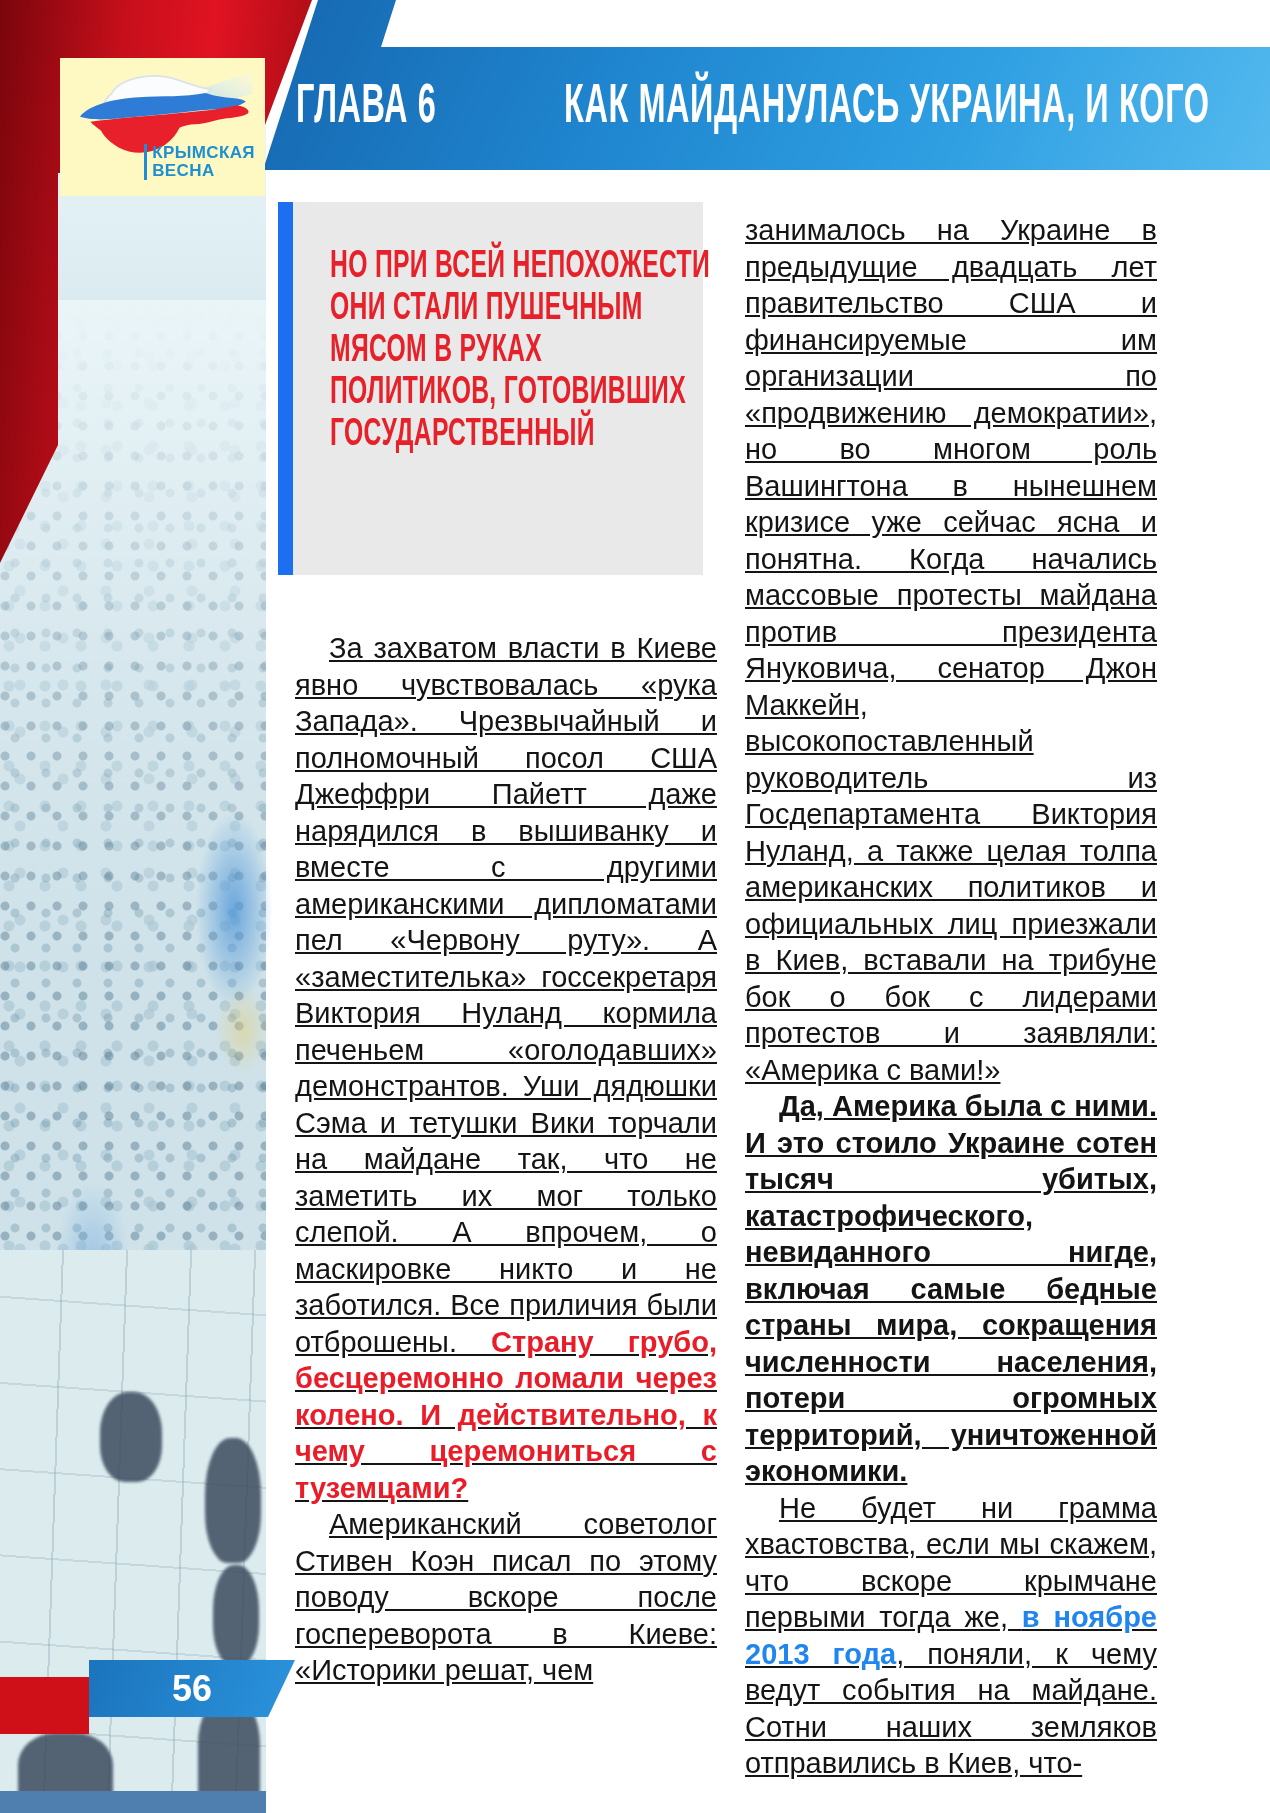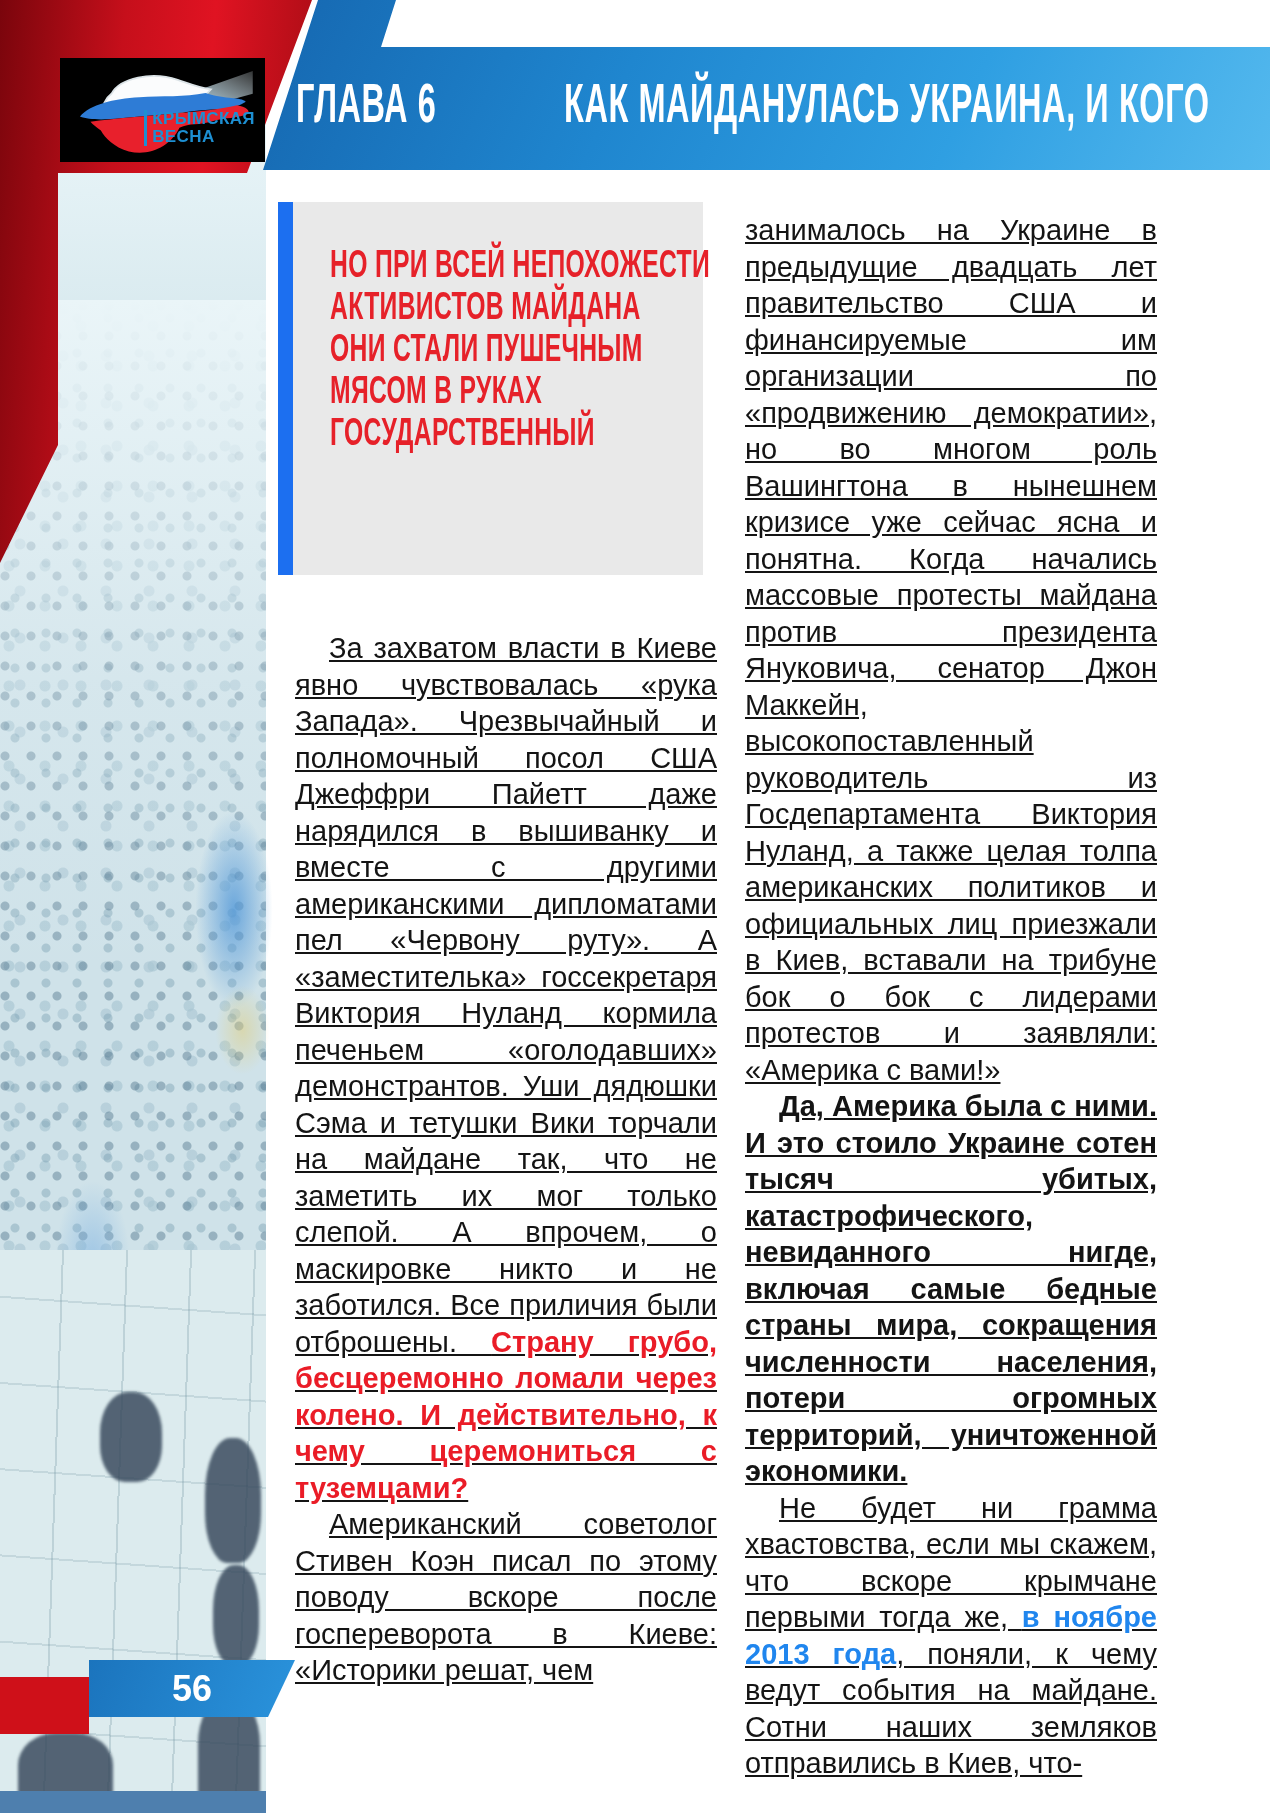--- a/index.html
+++ b/index.html
@@ -43,21 +43,21 @@
      clip-path:polygon(80px 0,158px 0,143px 47px,100% 47px,100% 100%,25px 100%);
      background:linear-gradient(115deg,var(--header_g1,#1565ae) 0%,#1f86cf 38%,#2f9fe2 70%,var(--header_g2,#54b9ee) 100%);
      display:flex;align-items:center;padding:47px 0 12px 58px;box-sizing:border-box;gap:26px;}
   .cond{display:inline-block;transform:scaleX(.58);transform-origin:0 50%;white-space:nowrap;}
   .chapter,.title{font-size:56px;font-weight:bold;color:#fff;letter-spacing:1px;}
 
   
   .ribbon{position:absolute;left:0;top:0;width:312px;height:563px;
      clip-path:polygon(0 0,312px 0,247px 173px,58px 173px,58px 445px,0 563px);
      background:linear-gradient(95deg,var(--ribbon_dark,#7a050c) 0%,#c60f1b 35%,var(--ribbon_red,#e01322) 60%,#9c0b12 100%);}
-  .logo{position:absolute;left:60px;top:58px;width:205px;height:104px;background:#000000;}
+  .logo{position:absolute;left:60px;top:58px;width:205px;height:138px;background:#fef9c3;}
   .logo svg{position:absolute;left:6px;top:6px;}
   .brand-text{position:absolute;right:10px;bottom:16px;border-left:3px solid var(--brand_blue,#1d8fd2);
      padding-left:5px;font-size:17px;font-weight:bold;color:var(--brand_blue,#1d8fd2);line-height:1.05;letter-spacing:.4px;}
 
   
   .quote{position:absolute;left:278px;top:202px;width:425px;height:373px;box-sizing:border-box;
      background:var(--quote_bg,#e9e9e9);border-left:15px solid var(--quote_stripe,#1c6ff0);
      padding:41px 0 0 37px;}
   .q-line{height:42px;line-height:42px;}
   .q-line span{display:inline-block;transform:scaleX(.65);transform-origin:0 50%;white-space:nowrap;
@@ -125,23 +125,23 @@
     </svg>
     <div class="brand-text">
       <div>КРЫМСКАЯ</div>
       <div>ВЕСНА</div>
     </div>
   </div>
 
   <div class="quote">
     <div>
         <div class="q-line"><span>НО ПРИ ВСЕЙ НЕПОХОЖЕСТИ</span></div>
-        <div class="q-line"><span>АКТИВИСТОВ МАЙДАНА</span></div>
         <div class="q-line"><span>ОНИ СТАЛИ ПУШЕЧНЫМ</span></div>
         <div class="q-line"><span>МЯСОМ В РУКАХ</span></div>
+        <div class="q-line"><span>ПОЛИТИКОВ, ГОТОВИВШИХ</span></div>
         <div class="q-line"><span>ГОСУДАРСТВЕННЫЙ</span></div>
       </div>
   </div>
 
   <div class="col col-left">
       <p class="para indent"><span class="run-normal">За захватом власти в Киеве явно чувствовалась «рука Запада». Чрезвычайный и полномочный посол США Джеффри Пайетт даже нарядился в вышиванку и вместе с другими американскими дипломатами пел «Червону руту». А «заместителька» госсекретаря Виктория Нуланд кормила печеньем «оголодавших» демонстрантов. Уши дядюшки Сэма и тетушки Вики торчали на майдане так, что не заметить их мог только слепой. А впрочем, о маскировке никто и не заботился. Все приличия были отброшены. </span><span class="run-red-bold">Страну грубо, бесцеремонно ломали через колено. И действительно, к чему церемониться с туземцами?</span></p>
       <p class="para indent"><span class="run-normal">Американский советолог Стивен Коэн писал по этому поводу вскоре после госпереворота в Киеве: «Историки решат, чем</span></p>
     </div>
   <div class="col col-right">
       <p class="para"><span class="run-normal">занималось на Украине в предыдущие двадцать лет правительство США и финансируемые им организации по «продвижению демократии», но во многом роль Вашингтона в нынешнем кризисе уже сейчас ясна и понятна. Когда начались массовые протесты майдана против президента Януковича, сенатор Джон Маккейн, высокопоставленный руководитель из Госдепартамента Виктория Нуланд, а также целая толпа американских политиков и официальных лиц приезжали в Киев, вставали на трибуне бок о бок с лидерами протестов и заявляли: «Америка с вами!»</span></p>

